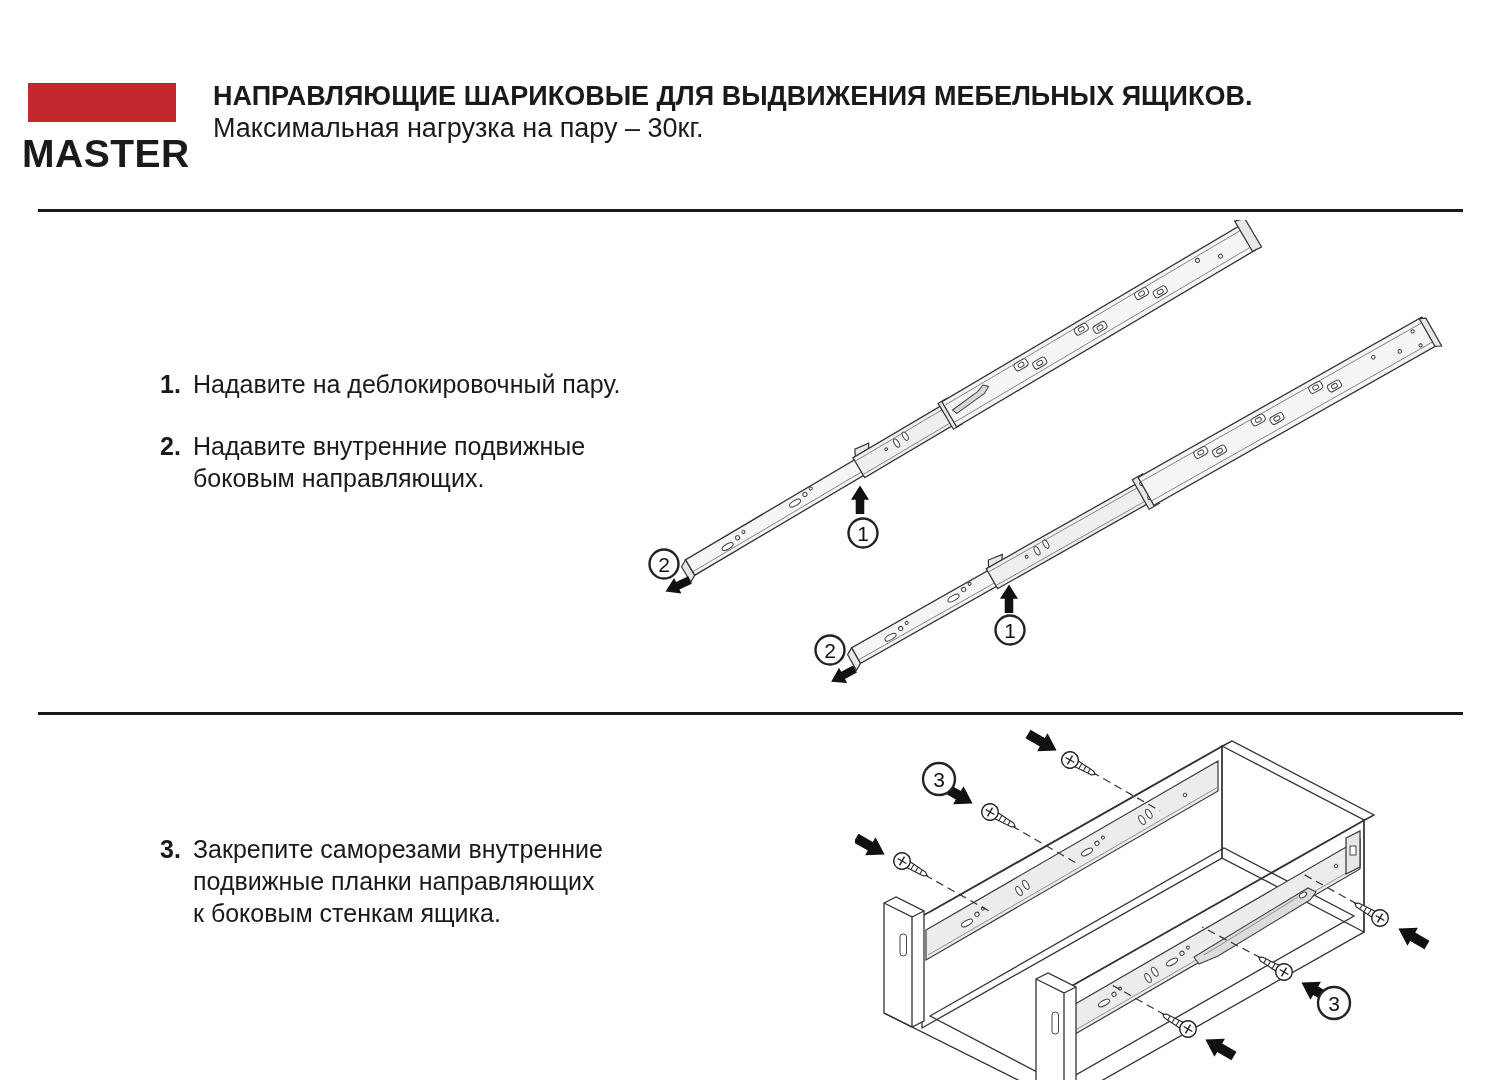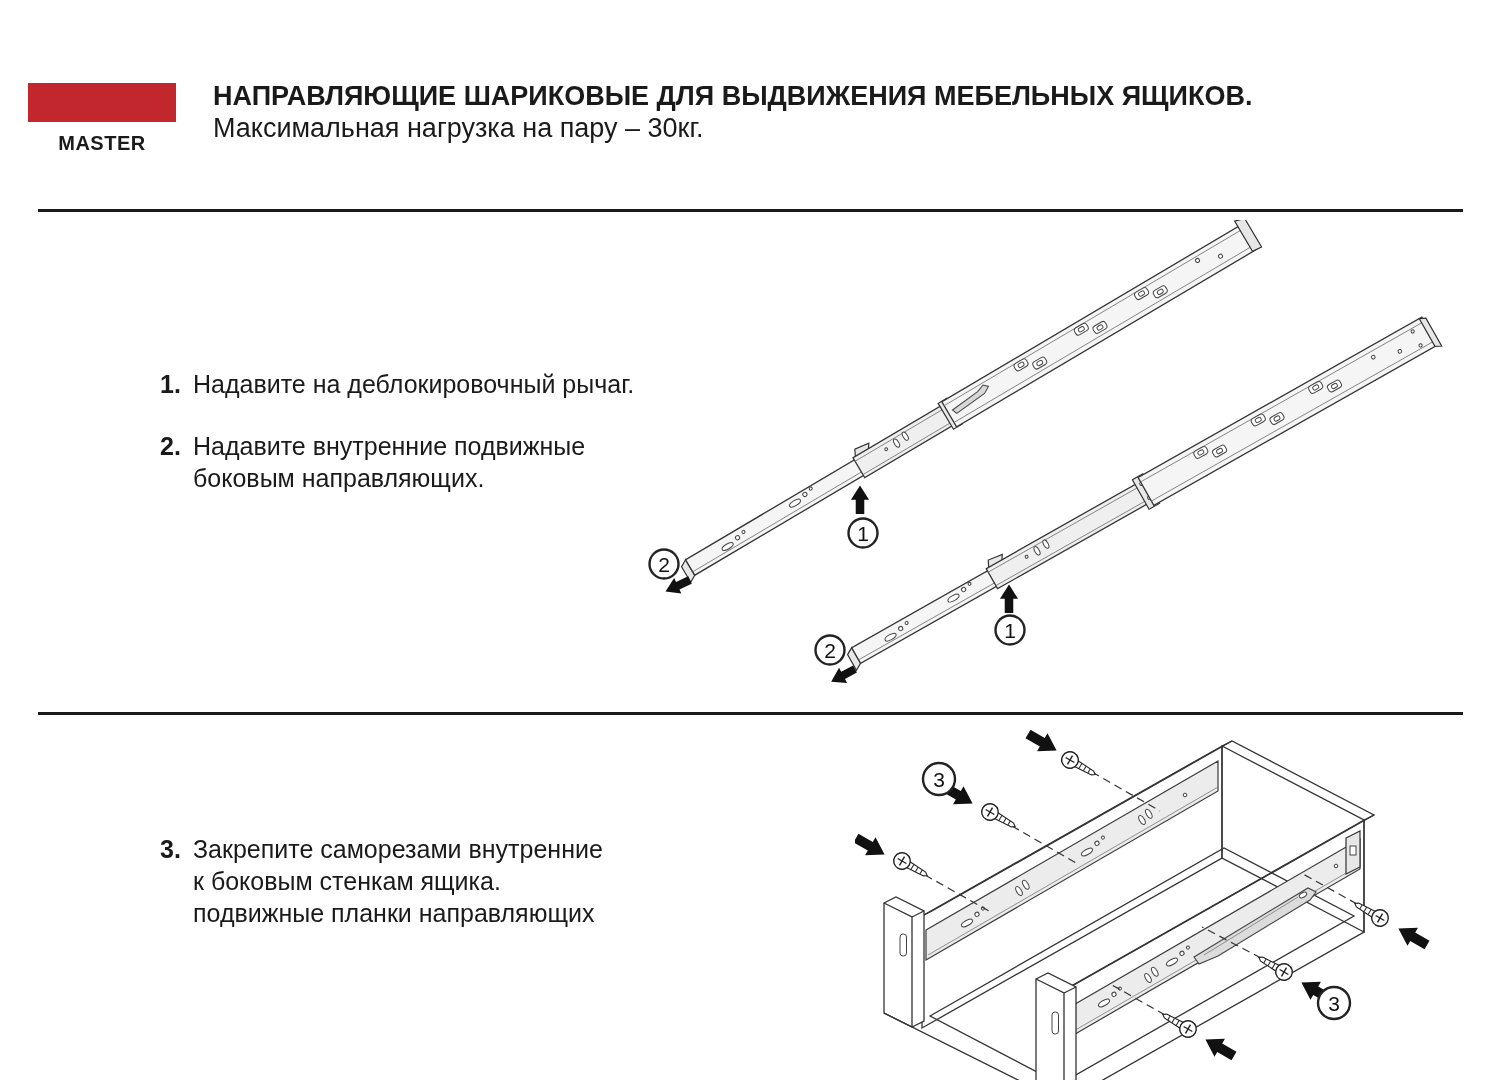--- a/index.html
+++ b/index.html
@@ -1,21 +1,21 @@
 <!DOCTYPE html>
 <html><head>
 <meta charset="utf-8">
 <style>
   html,body{margin:0;padding:0;background:#888;}
   .page{position:relative;width:1501px;height:1080px;background:#ffffff;overflow:hidden;
         font-family:"Liberation Sans",sans-serif;color:#1a1a1a;}
   
   .logo-rect{position:absolute;left:28px;top:83px;width:148px;height:39px;background:#c2272d;}
   .brand-name{position:absolute;left:22px;top:132px;width:160px;text-align:center;
-              font-size:20px;font-weight:bold;letter-spacing:.5px;}
+              font-size:39px;font-weight:bold;letter-spacing:.5px;}
   .title-block{position:absolute;left:213px;top:80px;font-size:27px;line-height:32px;}
   .title-main{font-weight:bold;}
   
   .rule{position:absolute;left:38px;width:1425px;height:3px;background:#1a1a1a;}
   .rule-1{top:209px;} .rule-2{top:712px;}
   
   .step{position:absolute;display:flex;font-size:25px;line-height:32px;}
   .step .num{font-weight:bold;width:33px;flex:none;}
   .step-1{left:160px;top:368px;}
   .step-2{left:160px;top:430px;}
@@ -51,38 +51,38 @@
     <div class="title-main">НАПРАВЛЯЮЩИЕ ШАРИКОВЫЕ ДЛЯ ВЫДВИЖЕНИЯ МЕБЕЛЬНЫХ ЯЩИКОВ.</div>
     <div>Максимальная нагрузка на пару – 30кг.</div>
   </div>
 
   <div class="rule rule-1"></div>
   <div class="rule rule-2"></div>
 
   <div class="step step-1">
     <span class="num">1.</span>
     <span>
-      <div>Надавите на деблокировочный рычаг.</div>
+      <div>Надавите на деблокировочный пару.</div>
     </span>
   </div>
 
   <div class="step step-2">
     <span class="num">2.</span>
     <span>
       <div>Надавите внутренние подвижные</div>
       <div>боковым направляющих.</div>
     </span>
   </div>
 
   <div class="step step-3">
     <span class="num">3.</span>
     <span>
       <div>Закрепите саморезами внутренние</div>
+      <div>подвижные планки направляющих</div>
       <div>к боковым стенкам ящика.</div>
-      <div>подвижные планки направляющих</div>
     </span>
   </div>
 
   <div class="fig fig1">
   <svg width="900" height="492" viewBox="600 220 900 492">
     <defs>
 
       <g id="ovg">
             <ellipse class="hole" cx="0" cy="0" rx="6.2" ry="2.6"></ellipse>
             <circle class="hole" cx="13" cy="-2.5" r="2.1"></circle>

